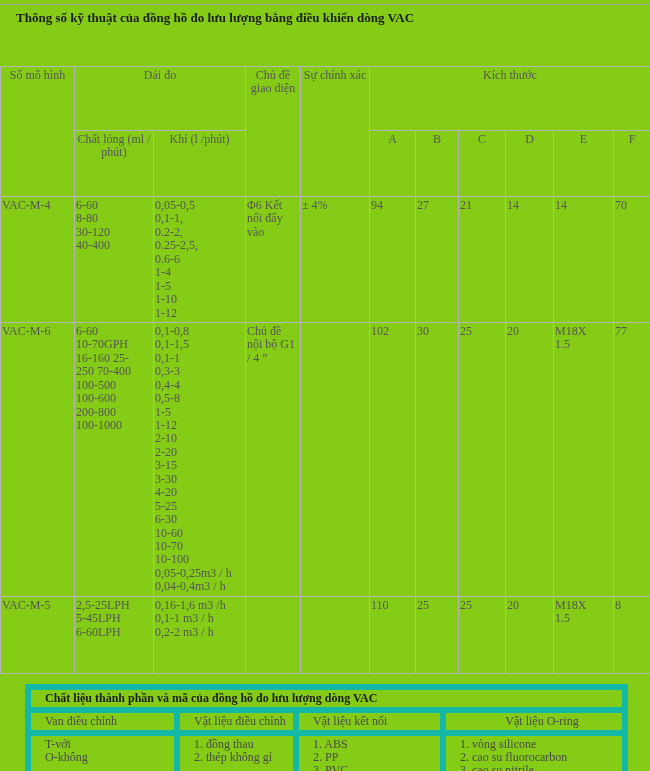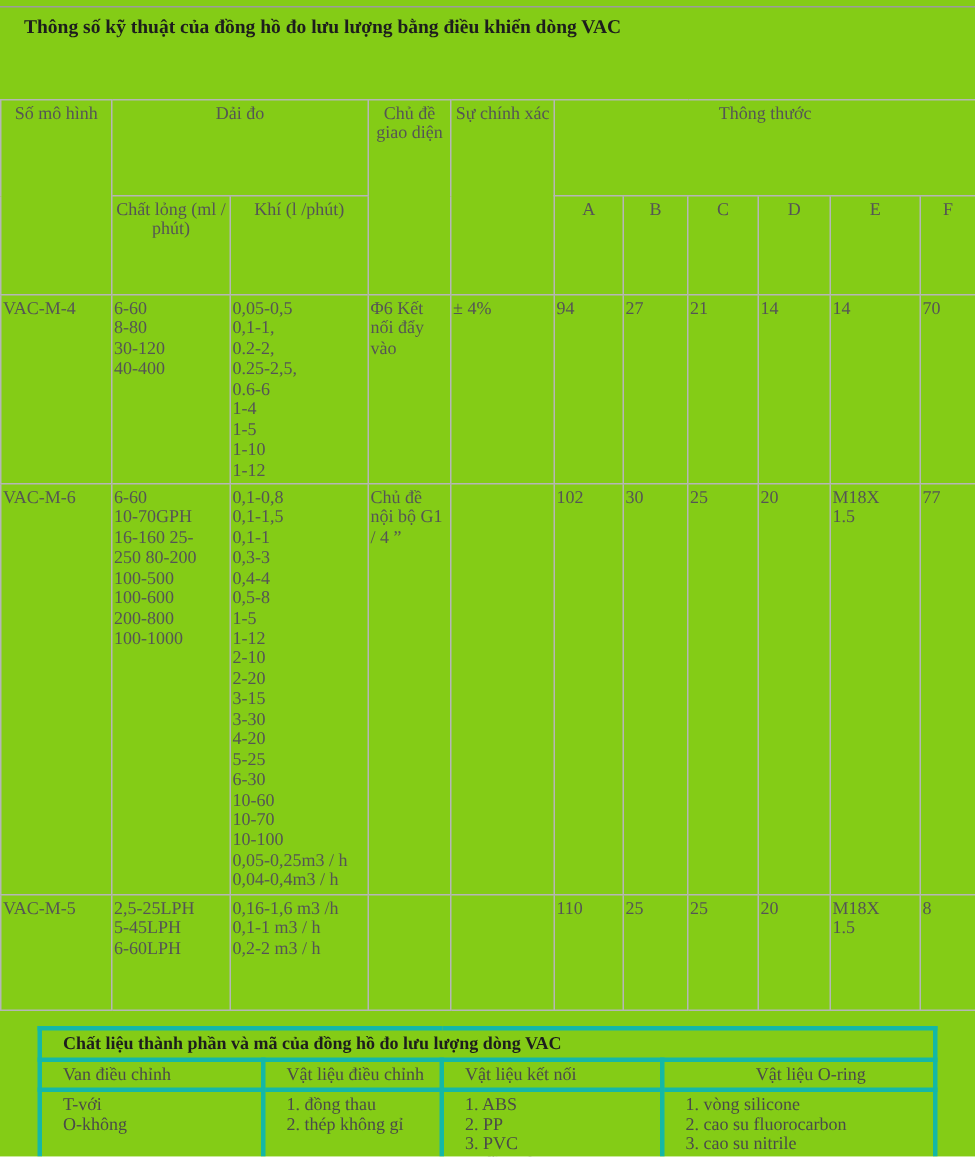--- a/index.html
+++ b/index.html
@@ -47,21 +47,21 @@
 
   table.materials {
     margin: 10px 0 0 25px;
     width: 597px;
     border-collapse: collapse;
     table-layout: fixed;
     font-size: 12px;
     line-height: 1.1;
   }
   table.materials th, table.materials td {
-    border: 3px solid #14b8a6;
+    border: 6px solid #14b8a6;
     vertical-align: top;
     text-align: left;
     padding: 2px 4px 2px 14px;
     font-weight: normal;
     color: #4a4a4a;
     overflow: hidden;
   }
   table.materials td.mat-title {
     font-weight: bold;
     color: #1d1d1d;
@@ -91,21 +91,21 @@
         <col style="width:48px">
       <col style="width:60px">
         <col style="width:37px">
     </colgroup>
     <tbody>
       <tr class="hdr1">
         <th rowspan="2">Số mô hình</th>
         <th colspan="2">Dải đo</th>
         <th rowspan="2">Chủ đề giao diện</th>
         <th rowspan="2">Sự chính xác</th>
-        <th colspan="6">Thông thước</th>
+        <th colspan="6">Kích thước</th>
       </tr>
       <tr class="hdr2">
         <th>Chất lỏng (ml / phút)</th>
         <th>Khí (l /phút)</th>
         <th>A</th>
         <th>B</th>
         <th>C</th>
         <th>D</th>
         <th>E</th>
         <th>F</th>
@@ -151,21 +151,21 @@
             <div>70</div>
           </td>
       </tr>
 
       <tr class="row-m6">
         <td>VAC-M-6</td>
         <td>
             <div>6-60</div>
             <div>10-70GPH</div>
             <div>16-160 25-</div>
-            <div>250 80-200</div>
+            <div>250 70-400</div>
             <div>100-500</div>
             <div>100-600</div>
             <div>200-800</div>
             <div>100-1000</div>
           </td>
         <td>
             <div>0,1-0,8</div>
             <div>0,1-1,5</div>
             <div>0,1-1</div>
             <div>0,3-3</div>

